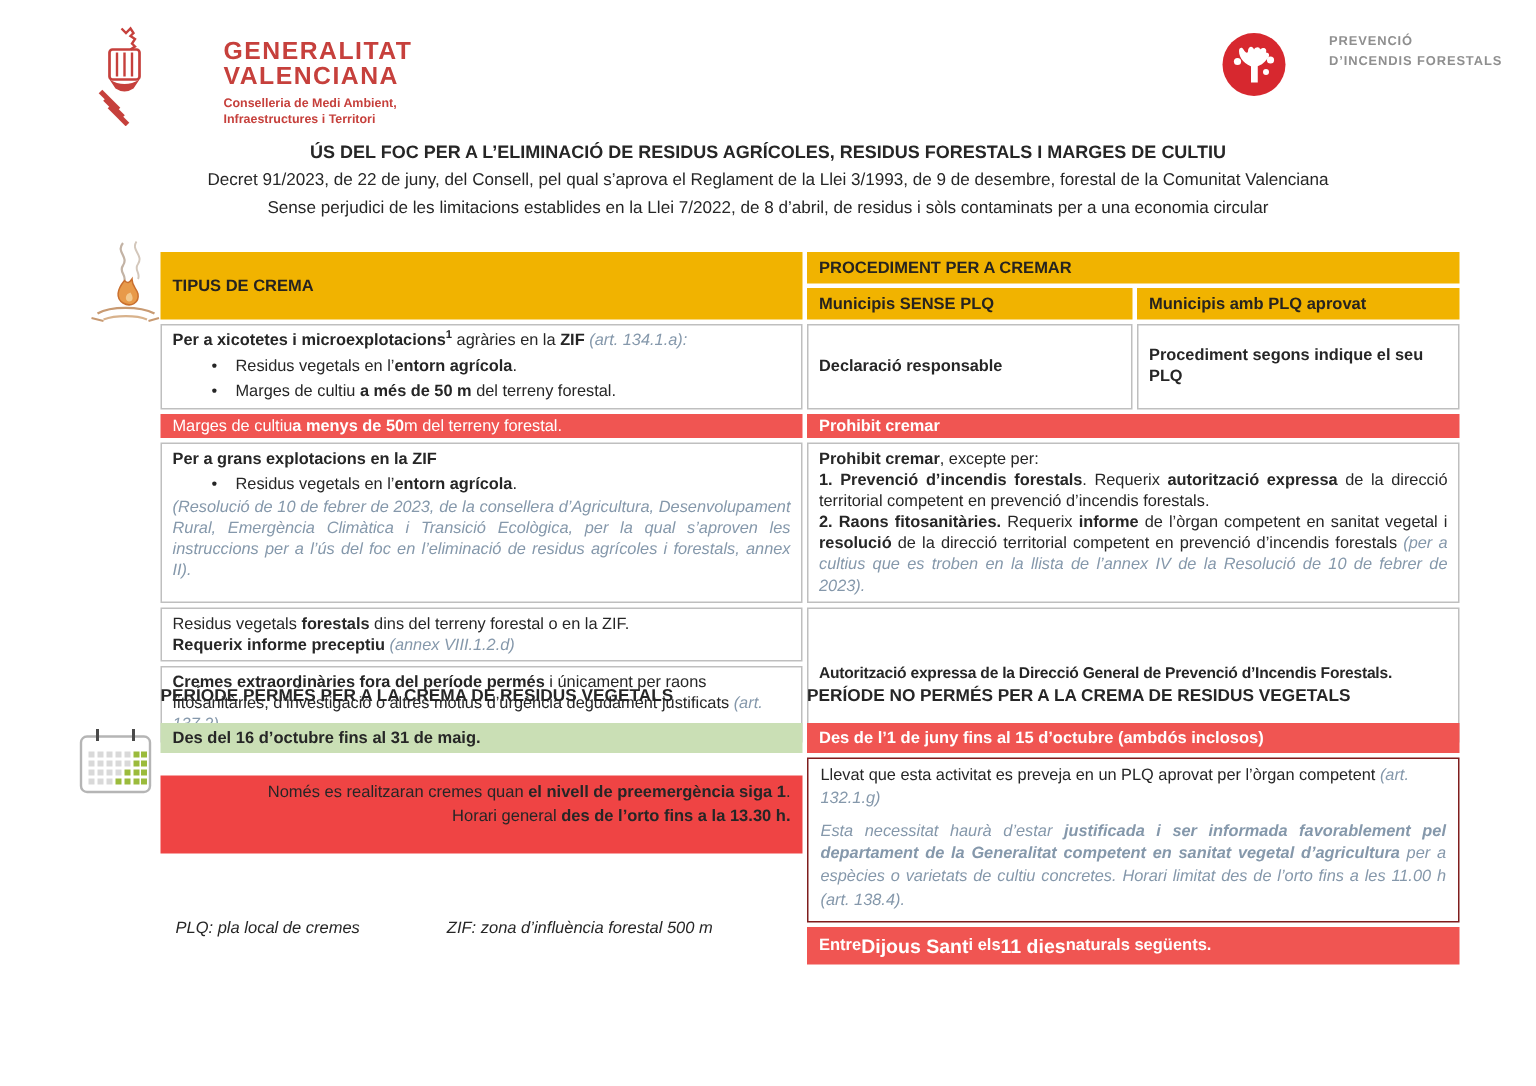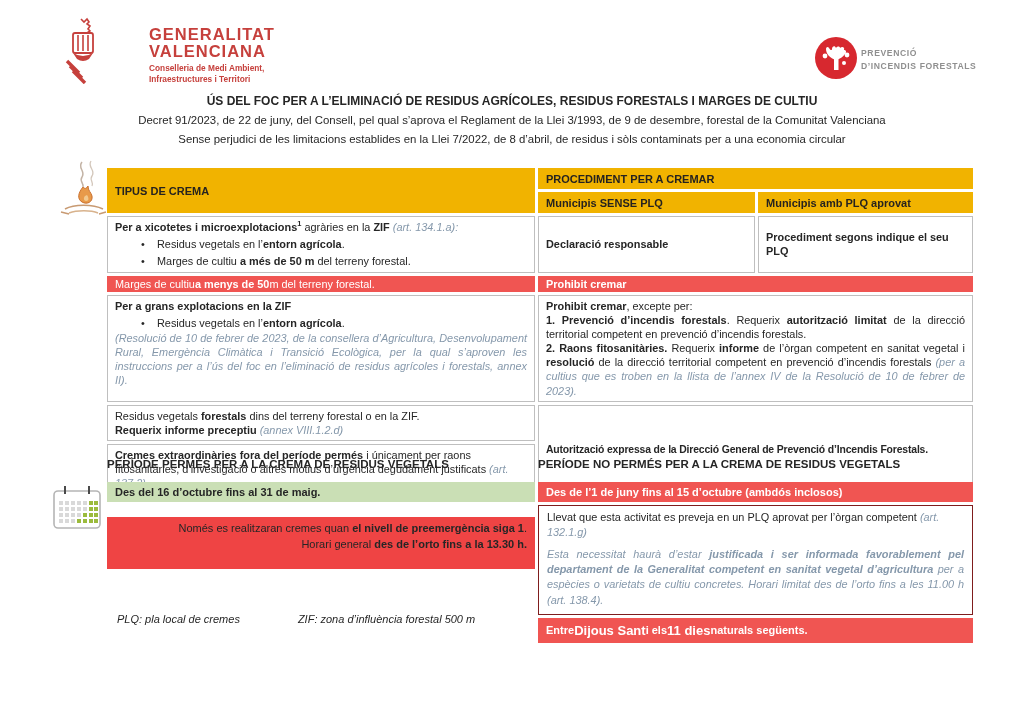--- a/index.html
+++ b/index.html
@@ -4,21 +4,21 @@
 <style>
   html,body{margin:0;padding:0;background:#fff;}
   .page{position:relative;width:1024px;height:724px;background:#fff;overflow:hidden;
         font-family:"Liberation Sans",sans-serif;color:#262626;}
 
   
   .gv-logo{position:absolute;left:64px;top:16px;display:flex;gap:9px;align-items:flex-start;}
   .gv-text{padding-top:10px;margin-left:36px;}
   .gv-name{color:#c6403c;font-weight:700;font-size:16.5px;line-height:1.04;letter-spacing:1px;}
   .gv-sub{color:#c6403c;font-size:8.3px;line-height:1.25;margin-top:3px;font-weight:600;}
-  .pif-logo{position:absolute;left:814px;top:36px;display:flex;align-items:center;gap:3px;}
+  .pif-logo{position:absolute;left:814px;top:21px;display:flex;gap:28px;}
   .pif-text{color:#8f8f8f;font-size:8.6px;font-weight:700;letter-spacing:.6px;line-height:1.5;}
 
   
   .titles{position:absolute;left:0;top:92px;width:1024px;text-align:center;}
   .doc-title{font-size:12px;font-weight:700;line-height:19px;}
   .doc-sub{font-size:11.4px;line-height:19px;}
 
   
   .fire-ic{position:absolute;left:55px;top:160px;}
   .cal-ic{position:absolute;left:52px;top:484px;}
@@ -213,21 +213,21 @@
         <span class="b">Prohibit cremar</span>
       </div>
 
     <div class="cell c-r3l">
       <div><span class="b">Per a grans explotacions en la ZIF</span></div>
       <div class="bullet"><span>Residus vegetals en l’</span><span class="b">entorn agrícola</span><span>.</span></div>
       <div class="note jpara"><span class="i ref">(Resolució de 10 de febrer de 2023, de la consellera d’Agricultura, Desenvolupament Rural, Emergència Climàtica i Transició Ecològica, per la qual s’aproven les instruccions per a l’ús del foc en l’eliminació de residus agrícoles i forestals, annex II).</span></div>
     </div>
     <div class="cell c-r3r">
       <div><span class="b">Prohibit cremar</span><span>, excepte per:</span></div>
-      <div><span class="b">1. Prevenció d’incendis forestals</span><span>. Requerix </span><span class="b">autorització limitat</span><span> de la direcció territorial competent en prevenció d’incendis forestals.</span></div>
+      <div><span class="b">1. Prevenció d’incendis forestals</span><span>. Requerix </span><span class="b">autorització expressa</span><span> de la direcció territorial competent en prevenció d’incendis forestals.</span></div>
       <div><span class="b">2. Raons fitosanitàries.</span><span> Requerix </span><span class="b">informe</span><span> de l’òrgan competent en sanitat vegetal i </span><span class="b">resolució</span><span> de la direcció territorial competent en prevenció d’incendis forestals </span><span class="i ref">(per a cultius que es troben en la llista de l’annex IV de la Resolució de 10 de febrer de 2023).</span></div>
     </div>
 
     <div class="cell c-r4l">
       <div><span>Residus vegetals </span><span class="b">forestals</span><span> dins del terreny forestal o en la ZIF.</span></div>
       <div><span class="b">Requerix informe preceptiu </span><span class="i ref">(annex VIII.1.2.d)</span></div>
     </div>
     <div class="cell c-r4r">
         <span class="b">Autorització expressa de la Direcció General de Prevenció d’Incendis Forestals.</span>
       </div>

